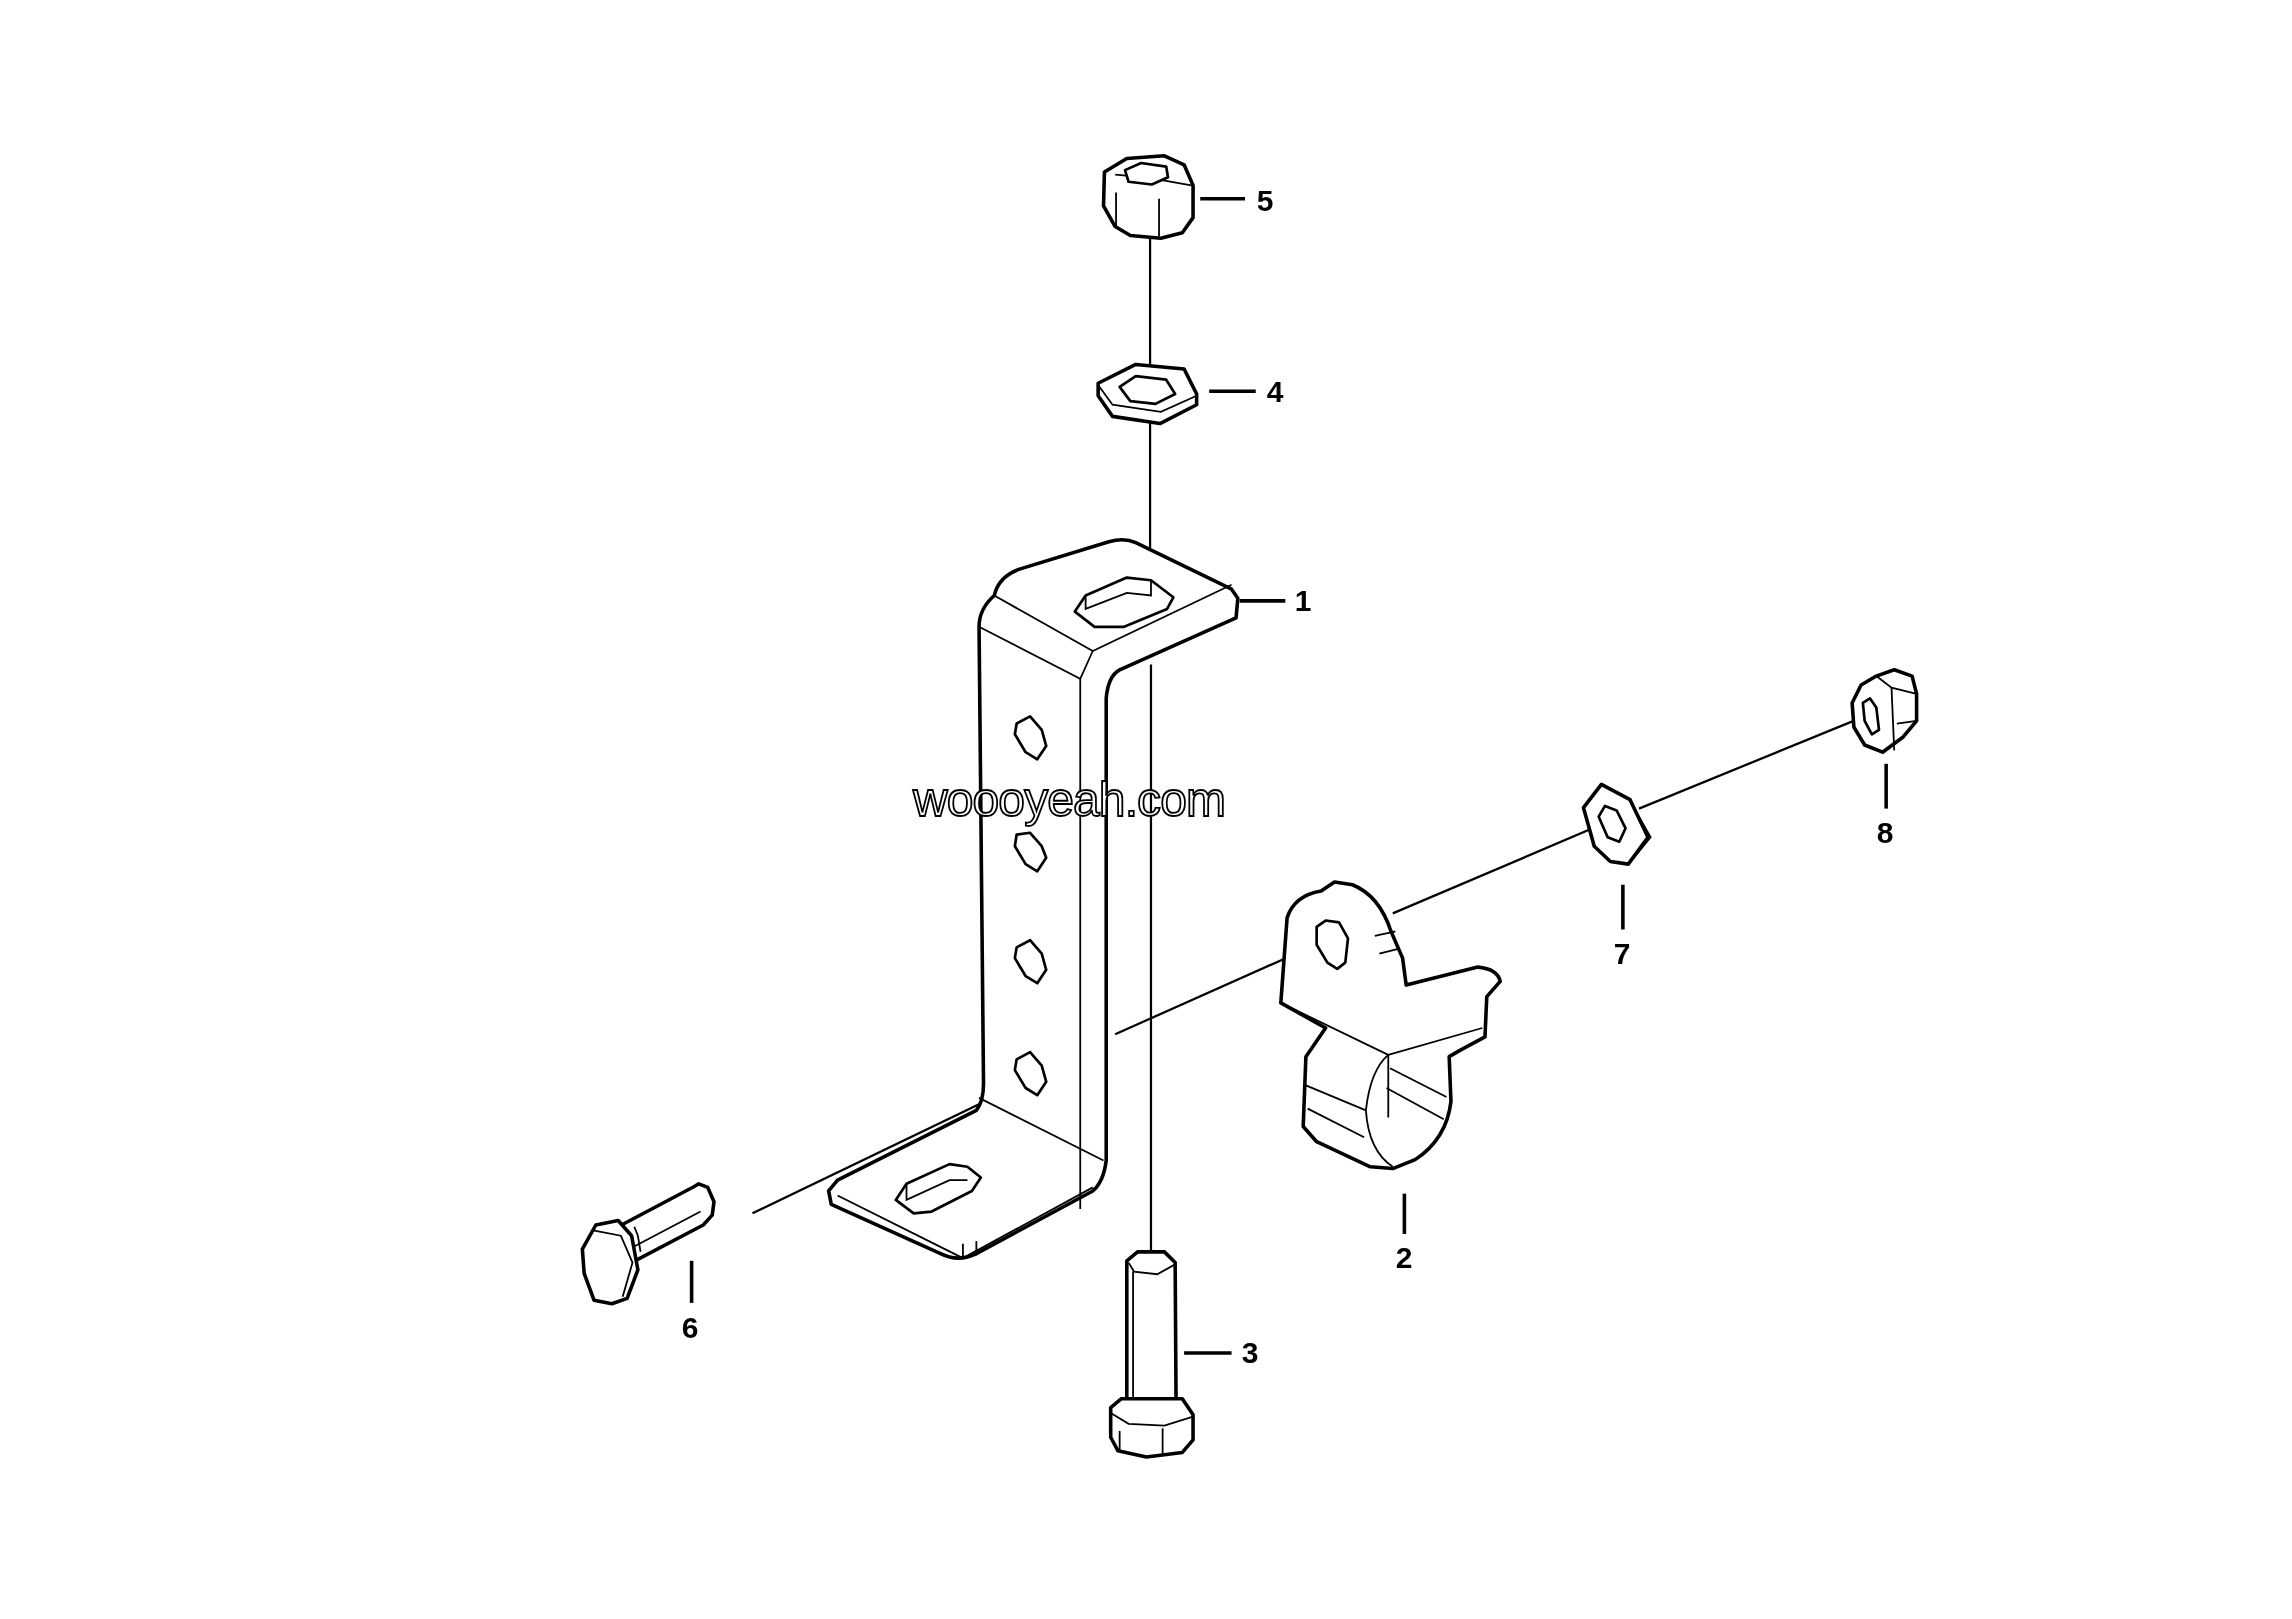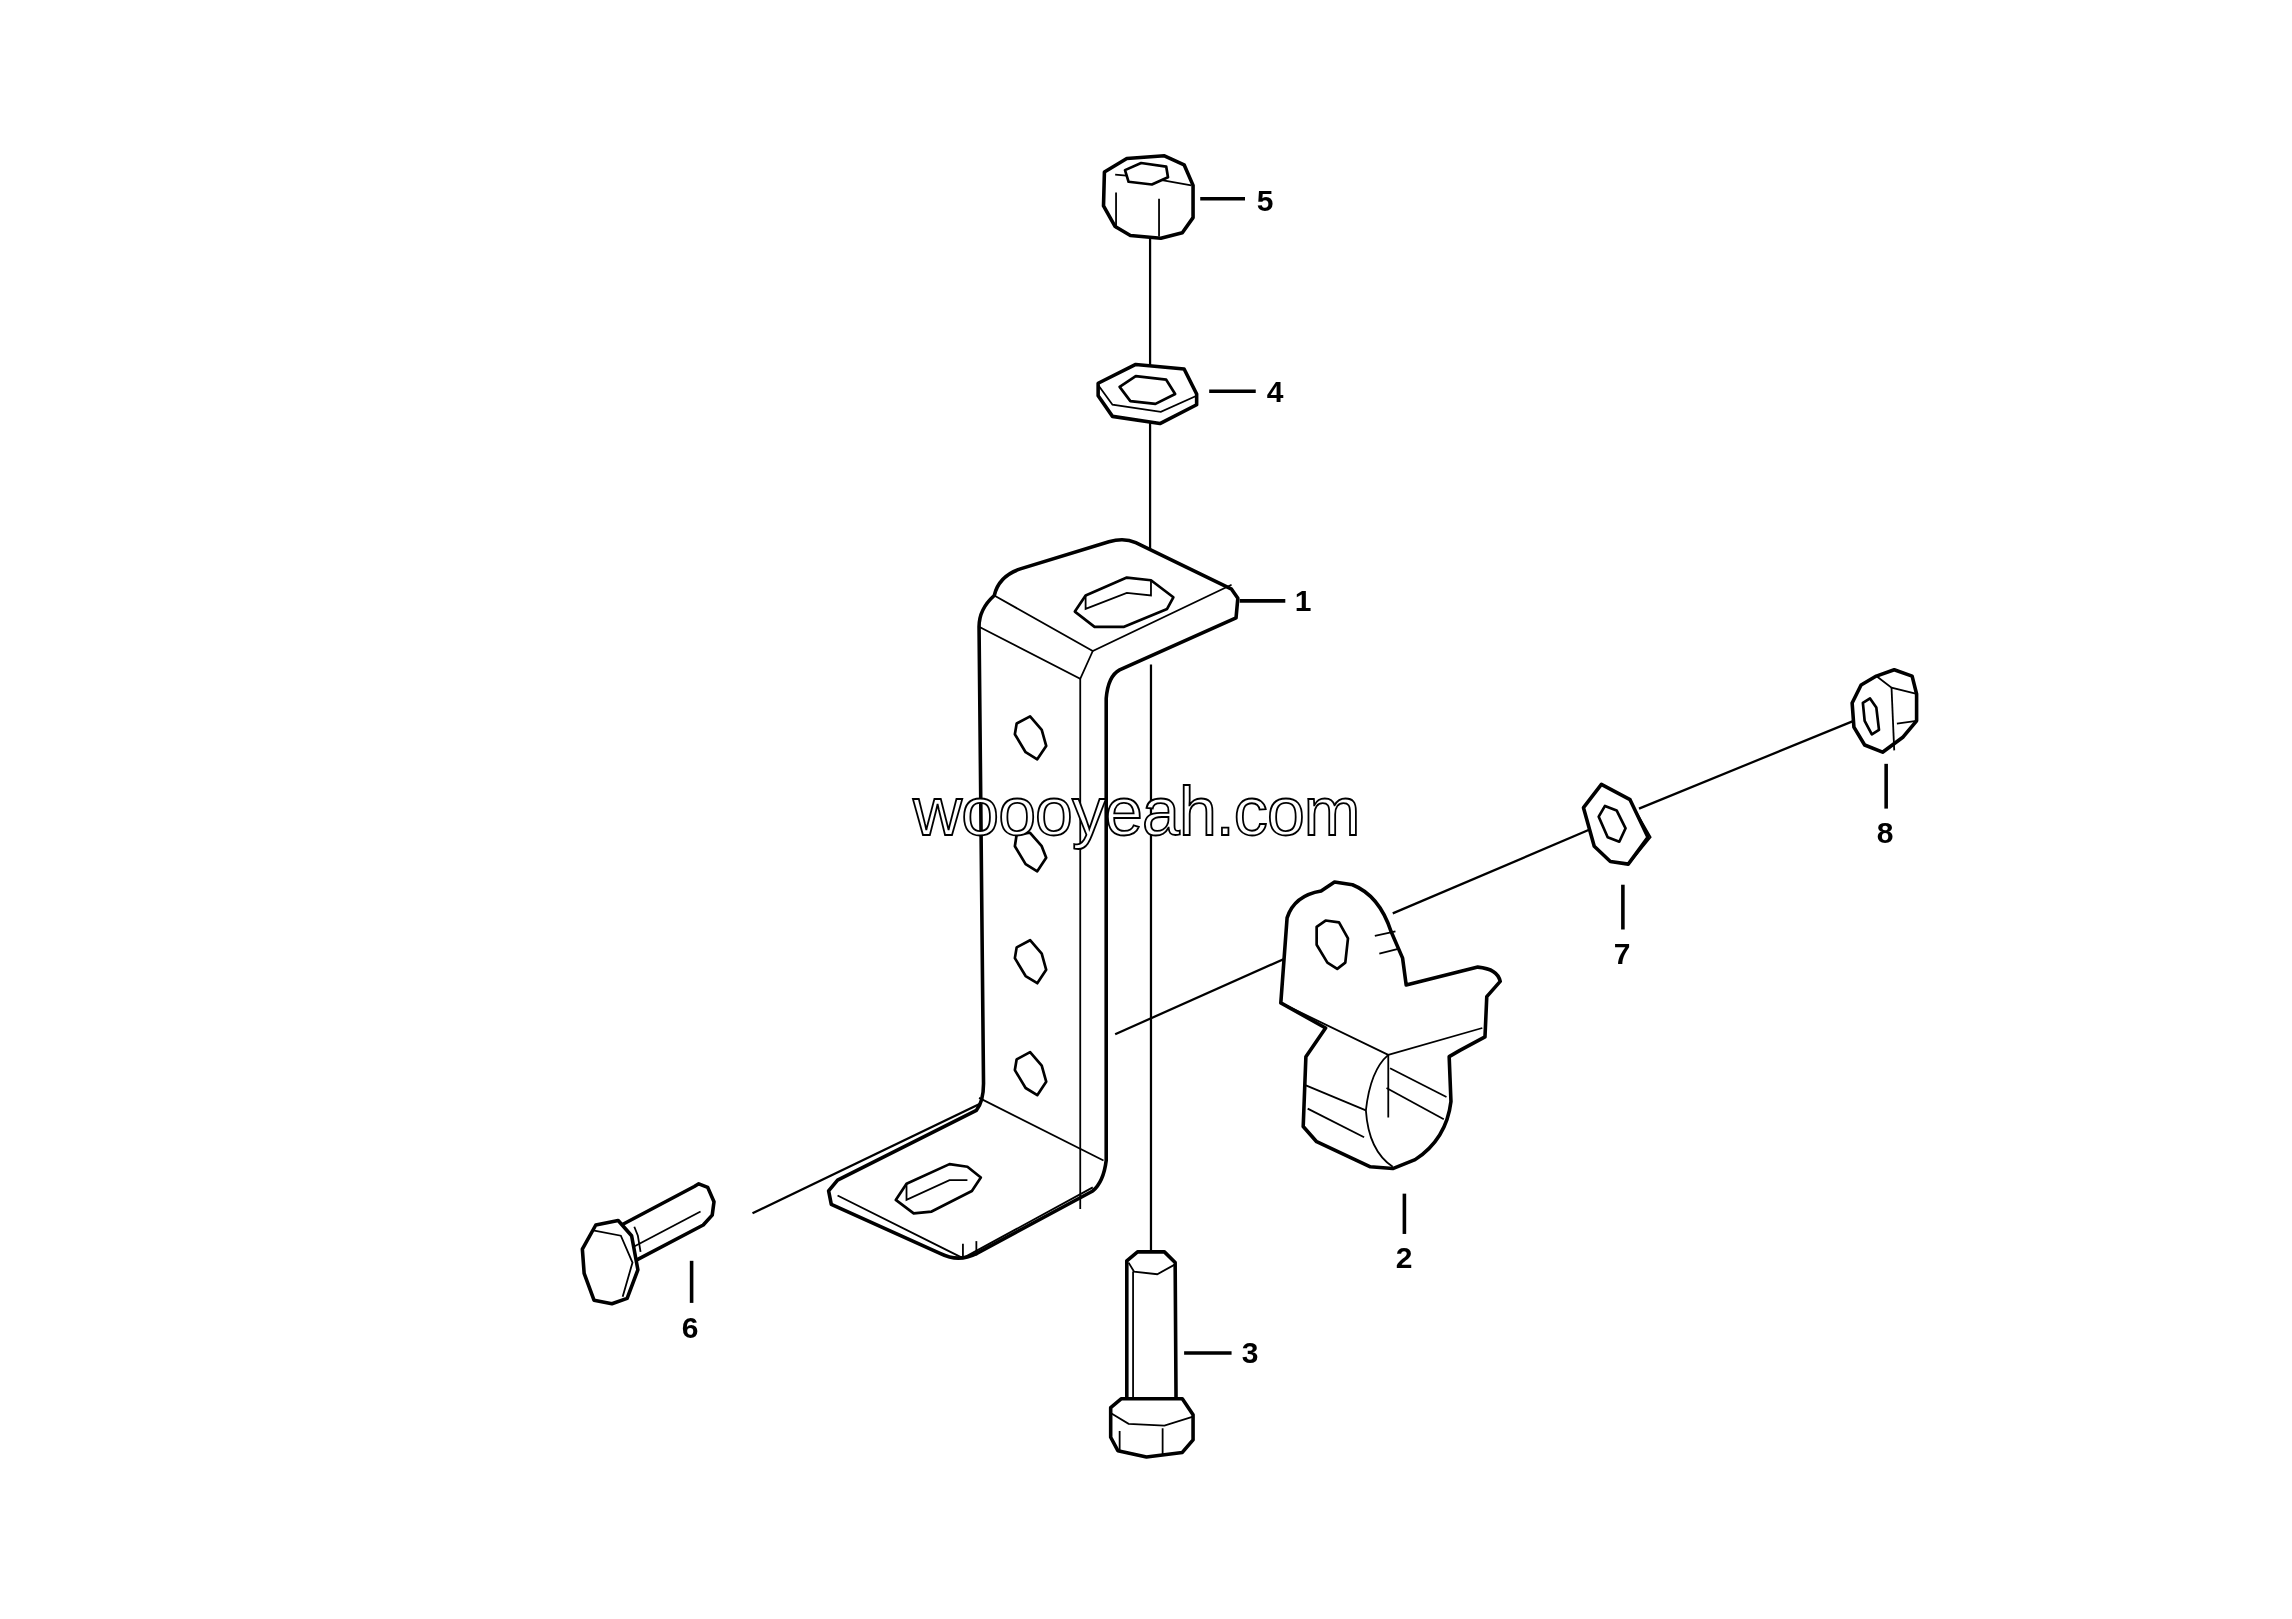--- a/index.html
+++ b/index.html
@@ -1,19 +1,19 @@
 <!DOCTYPE html>
 <html style="font-size:14.3px"><head>
 <meta charset="utf-8">
 <style>
   html, body { margin:0; padding:0; background:#ffffff; }
   body { width:2293px; height:1619px; position:relative; overflow:hidden; font-family:"Liberation Sans", sans-serif; }
   #drawing { position:absolute; left:0; top:0; width:2293px; height:1619px; }
   .part-label { position:absolute; font-family:"Liberation Sans", sans-serif; font-weight:bold; font-size:30px; color:#000; line-height:1; transform:translate(-50%,-50%); }
-  .watermark { position:absolute; left:913px; top:772px; font-family:"Liberation Sans", sans-serif; font-size:68px; color:#ffffff; -webkit-text-stroke:1.8px #000; letter-spacing:-0.9px; white-space:nowrap; }
+  .watermark { position:absolute; left:913px; top:772px; font-family:"Liberation Sans", sans-serif; font-size:48px; color:#ffffff; -webkit-text-stroke:1.8px #000; letter-spacing:-0.9px; white-space:nowrap; }
   svg .thick { stroke:#000; stroke-width:4; fill:#fff; stroke-linejoin:round; }
   svg .thin { stroke:#000; stroke-width:2; fill:none; }
   svg .axis { stroke:#000; stroke-width:2.5; fill:none; }
   svg .leader { stroke:#000; stroke-width:4; }
 </style>
 </head>
 <body>
 
 <div id="drawing">
 <svg width="2293" height="1619" viewBox="0 0 2560 1808" xmlns="http://www.w3.org/2000/svg">

